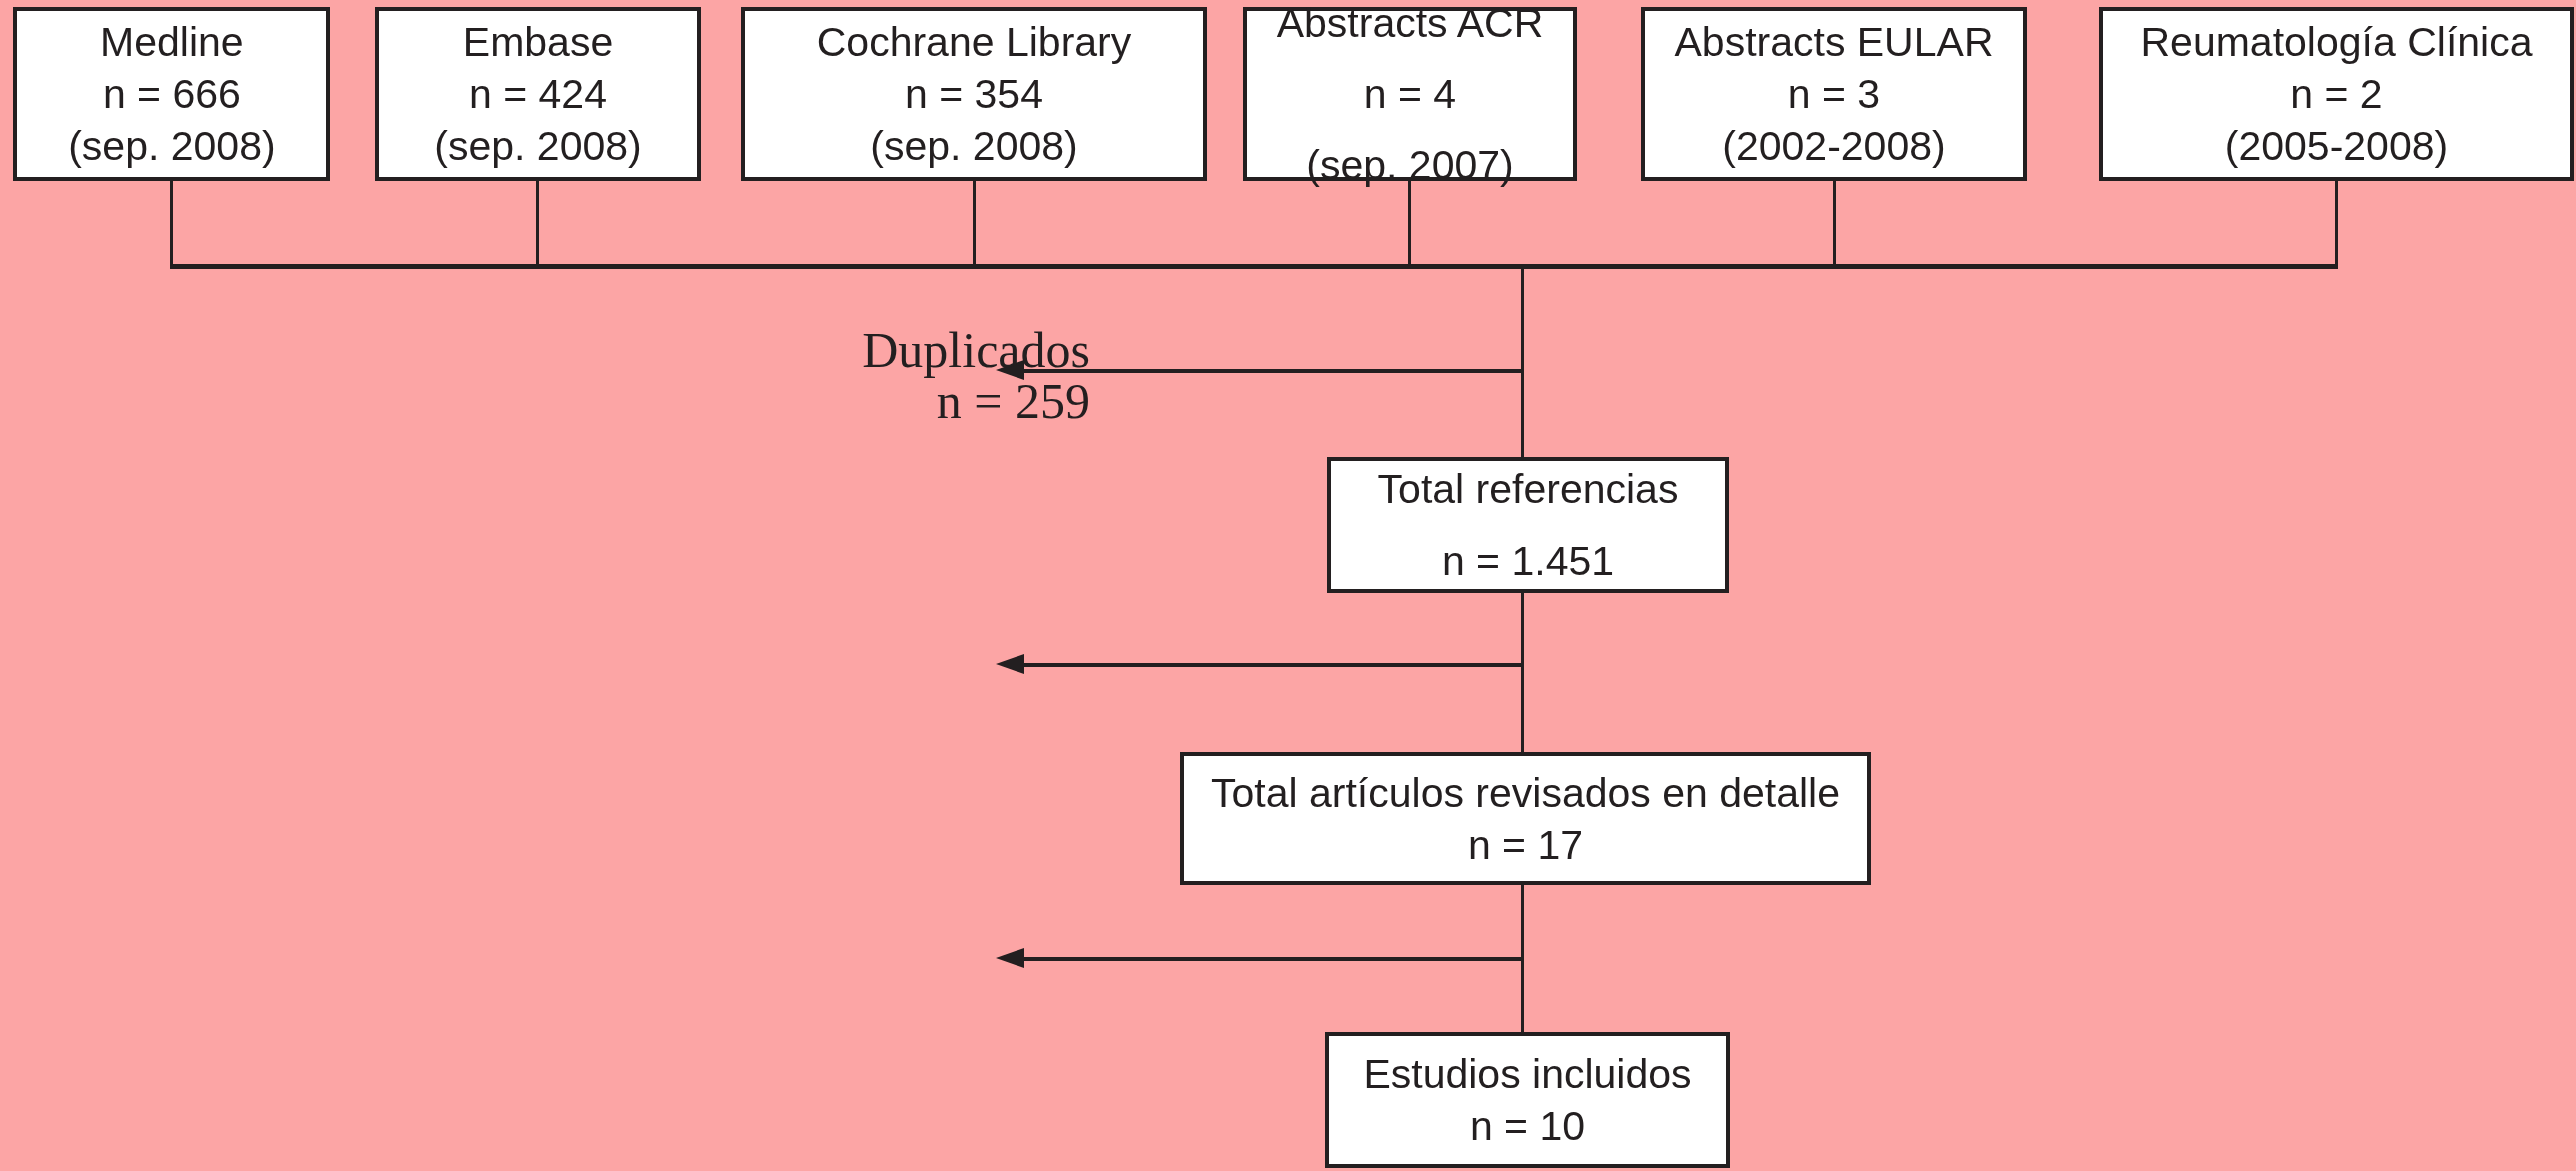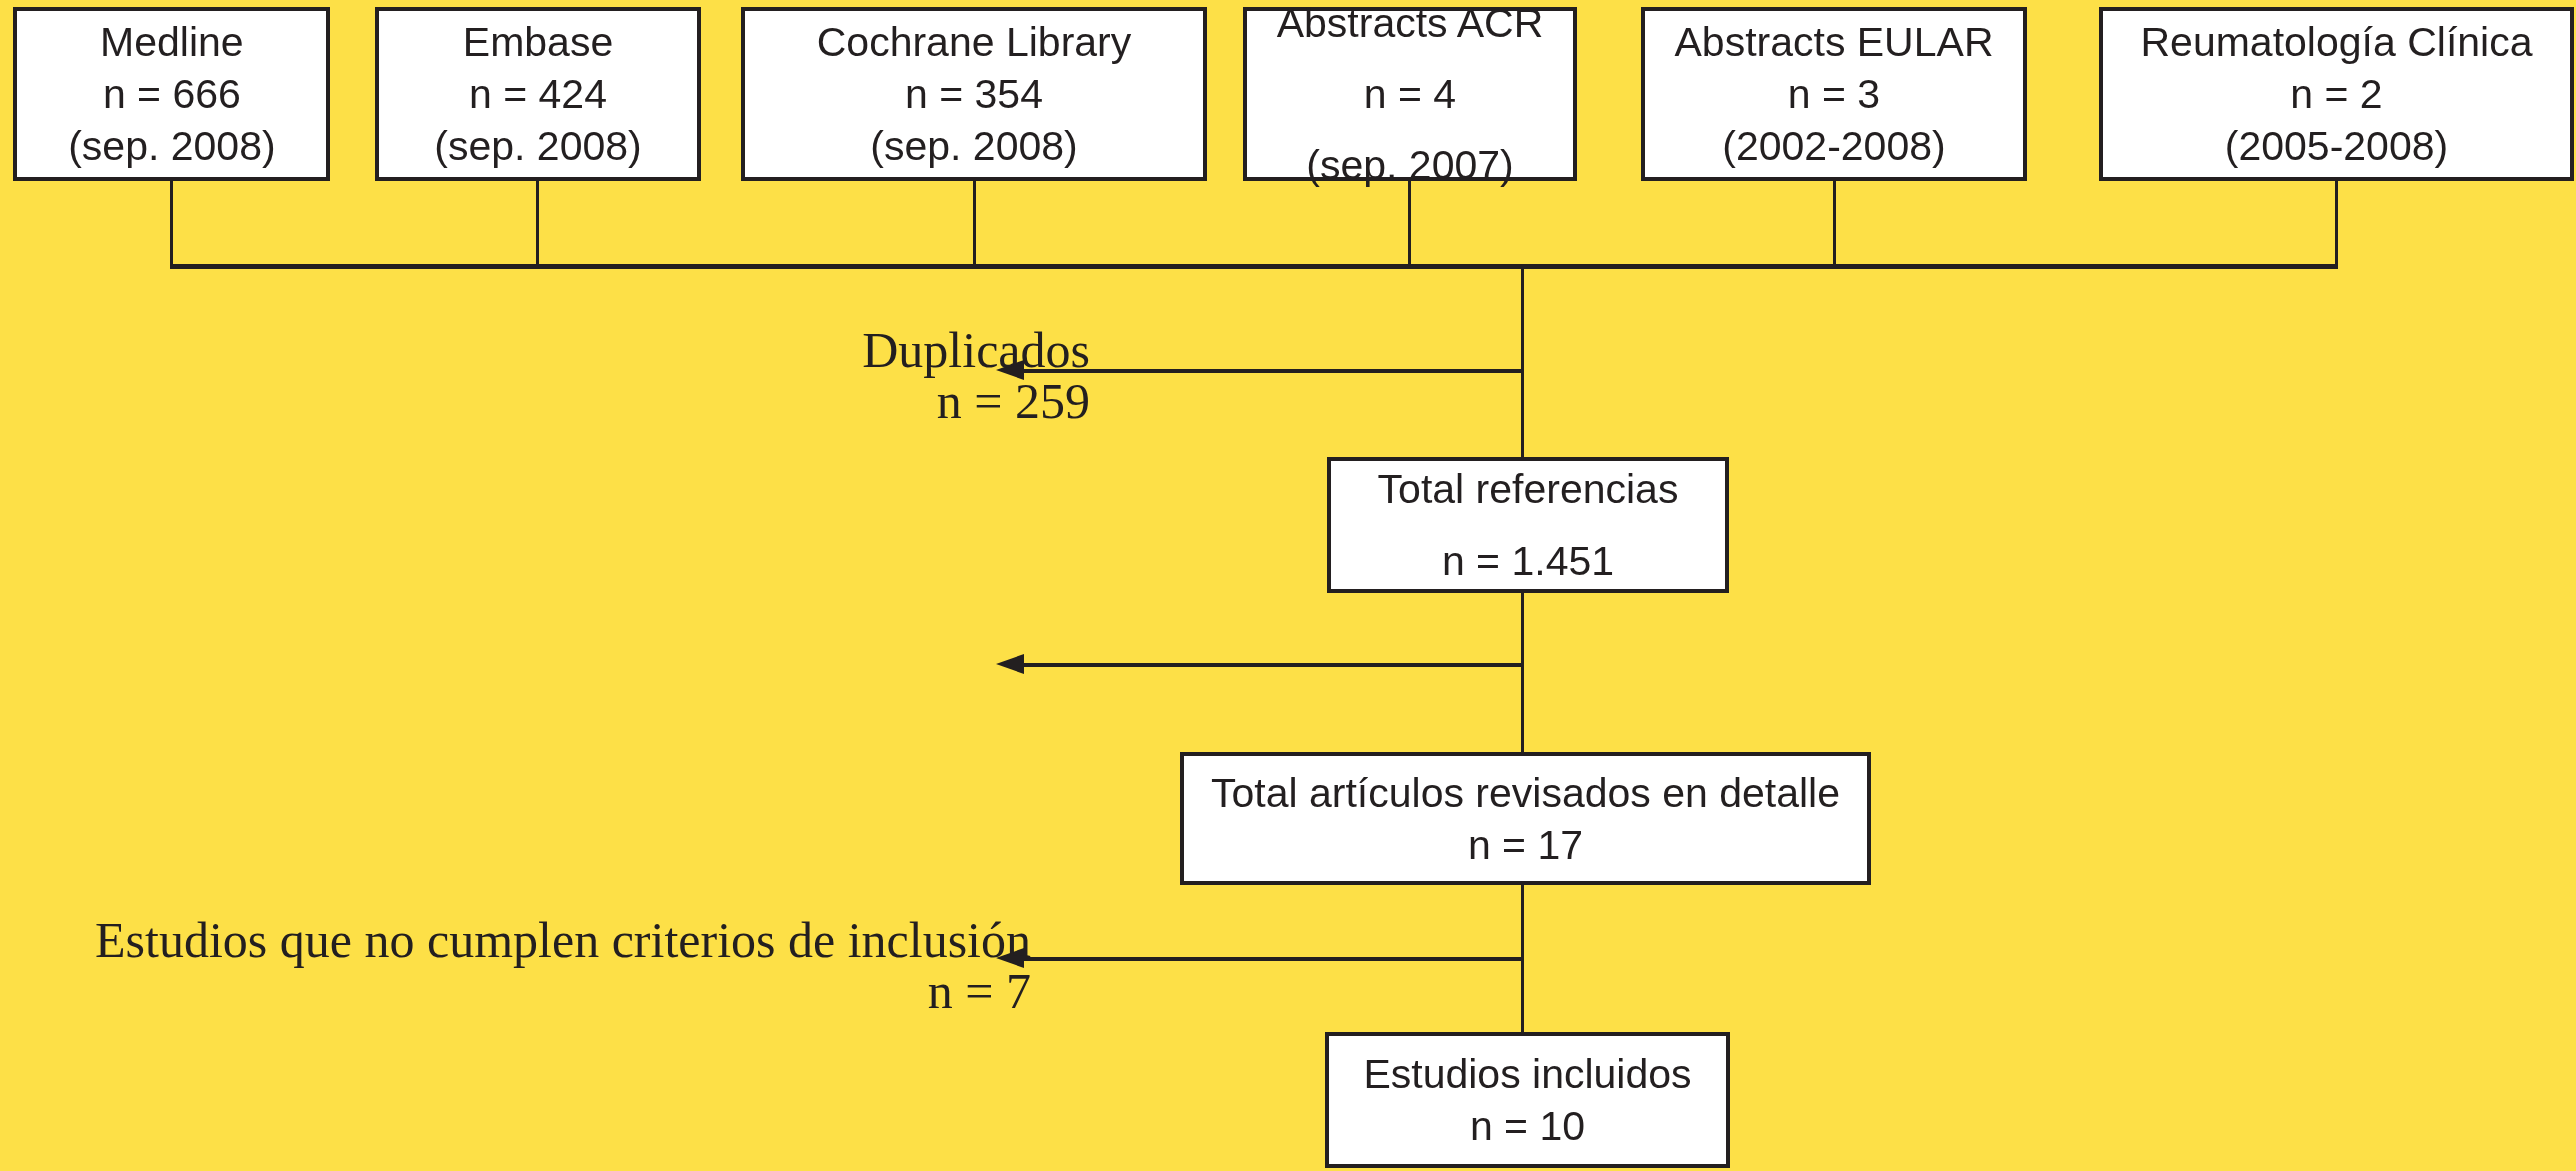--- a/index.html
+++ b/index.html
@@ -7,21 +7,21 @@
     padding: 0;
     background: #ffffff;
     width: 2576px;
     height: 1171px;
     overflow: hidden;
   }
   .canvas {
     position: relative;
     width: 2576px;
     height: 1171px;
-    background: #fde047;
+    background: #fca5a5;
     font-family: "Liberation Sans", "DejaVu Sans", sans-serif;
     color: #231f20;
   }
   .box {
     position: absolute;
     box-sizing: border-box;
     border: 4.5px solid #231f20;
     background: #ffffff;
     display: flex;
     flex-direction: column;
@@ -143,24 +143,20 @@
   <div class="arrow-head head-0"></div>
   <div class="h-line shaft shaft-1"></div>
   <div class="arrow-head head-1"></div>
   <div class="h-line shaft shaft-2"></div>
   <div class="arrow-head head-2"></div>
 
   <div class="side-label excl-0">
     <div>Duplicados</div>
     <div>n = 259</div>
   </div>
-  <div class="side-label excl-2">
-    <div>Estudios que no cumplen criterios de inclusión</div>
-    <div>n = 7</div>
-  </div>
 
   <div class="box stage-0">
     <div>Total referencias</div>
     <div>n = 1.451</div>
   </div>
   <div class="box stage-1">
     <div>Total artículos revisados en detalle</div>
     <div>n = 17</div>
   </div>
   <div class="box stage-2">

